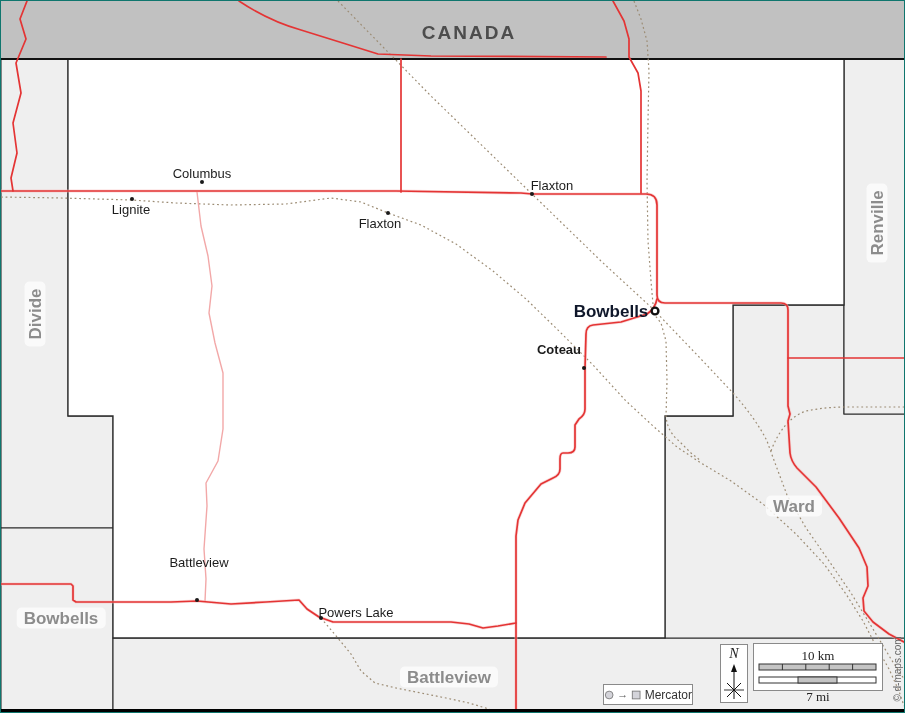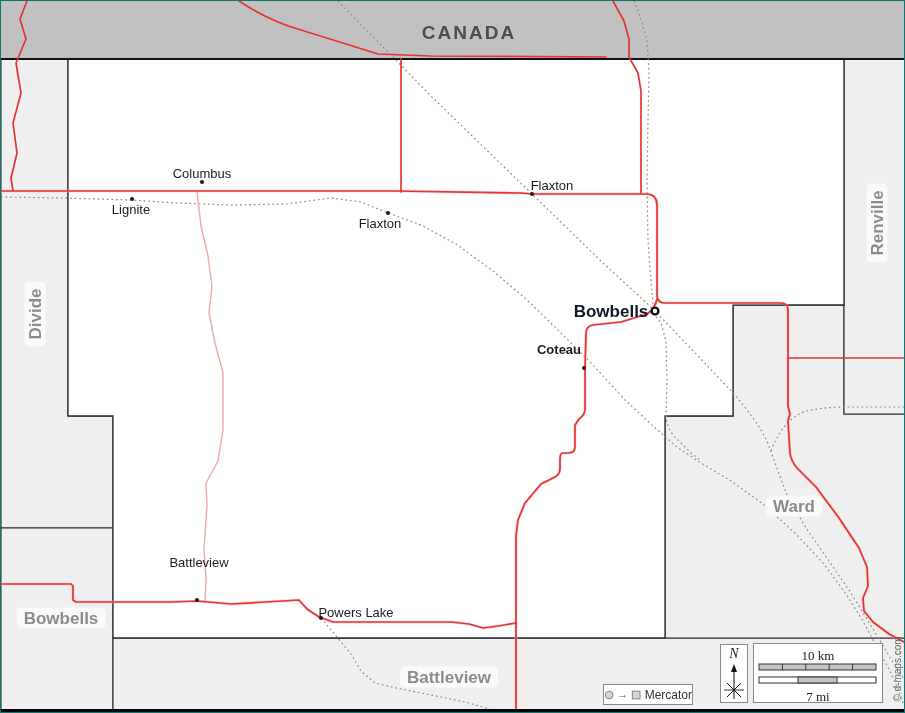--- a/index.html
+++ b/index.html
@@ -19,21 +19,21 @@
   .county.vert{transform:translate(-50%,-50%) rotate(-90deg);}
   .canada-lbl{
     font-size:19px;font-weight:bold;color:#4d4d4d;letter-spacing:2px;
     background:transparent;padding:0;
   }
   .box{
     position:absolute;background:#fff;border:1px solid #8a8a8a;box-sizing:border-box;
   }
   #northbox{left:719px;top:643px;width:28px;height:59px;text-align:center;}
   #northbox .n{font-family:"Liberation Serif", serif;font-style:italic;font-size:14px;color:#222;line-height:16px;margin-top:1px;}
-  #scalebox{left:752px;top:642px;width:130px;height:60px;}
+  #scalebox{left:752px;top:642px;width:130px;height:48px;}
   #scalebox .sc-txt{font-family:"Liberation Serif", serif;font-size:13px;color:#222;text-align:center;line-height:15px;}
   #legendbox{
     left:602px;top:683px;width:90px;height:21px;display:flex;align-items:center;
     justify-content:center;gap:3px;font-size:12px;color:#333;
   }
   #legendbox .arr{color:#555;font-size:11px;line-height:11px;}
   #credit{
     position:absolute;left:896px;top:668px;transform:translate(-50%,-50%) rotate(-90deg);
     font-size:10px;color:#666;white-space:nowrap;
   }

